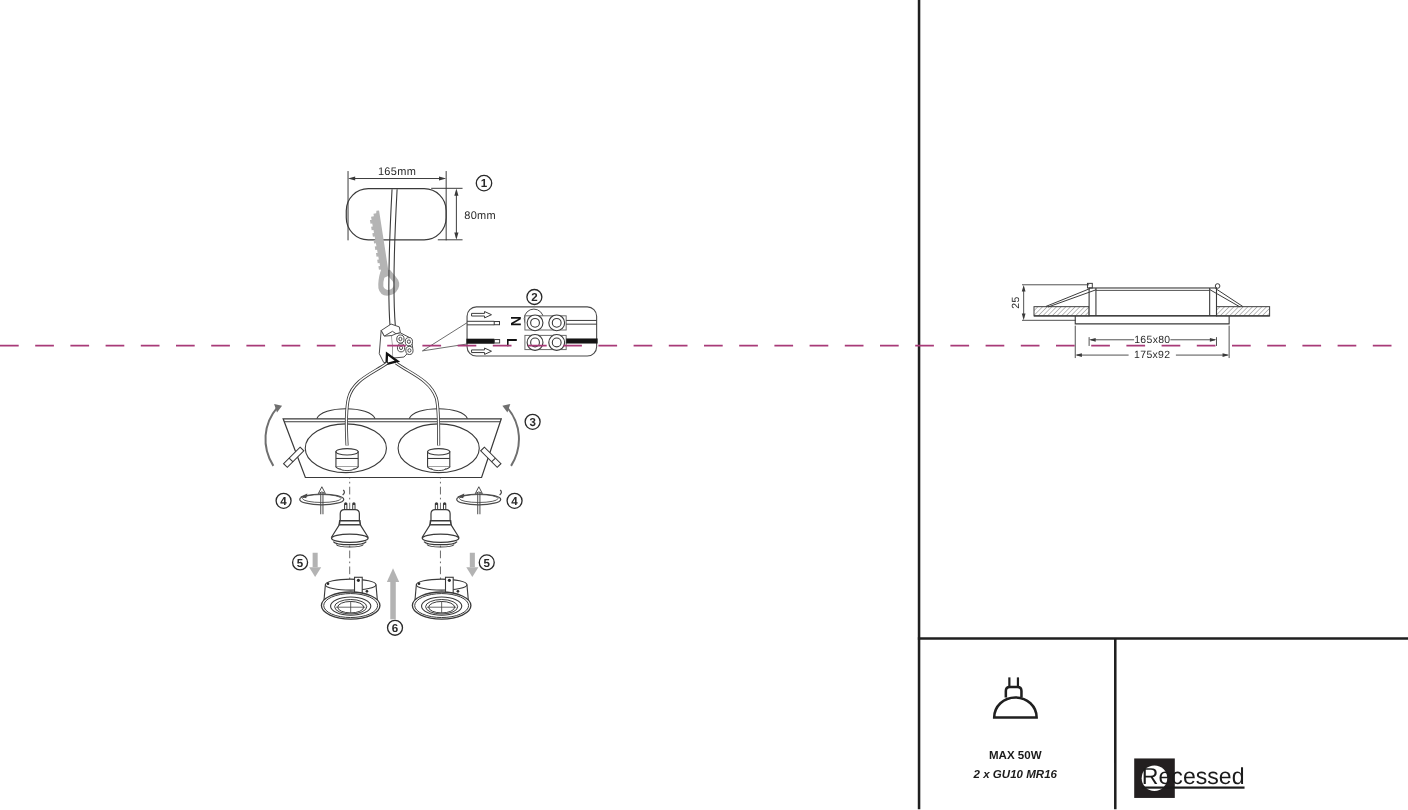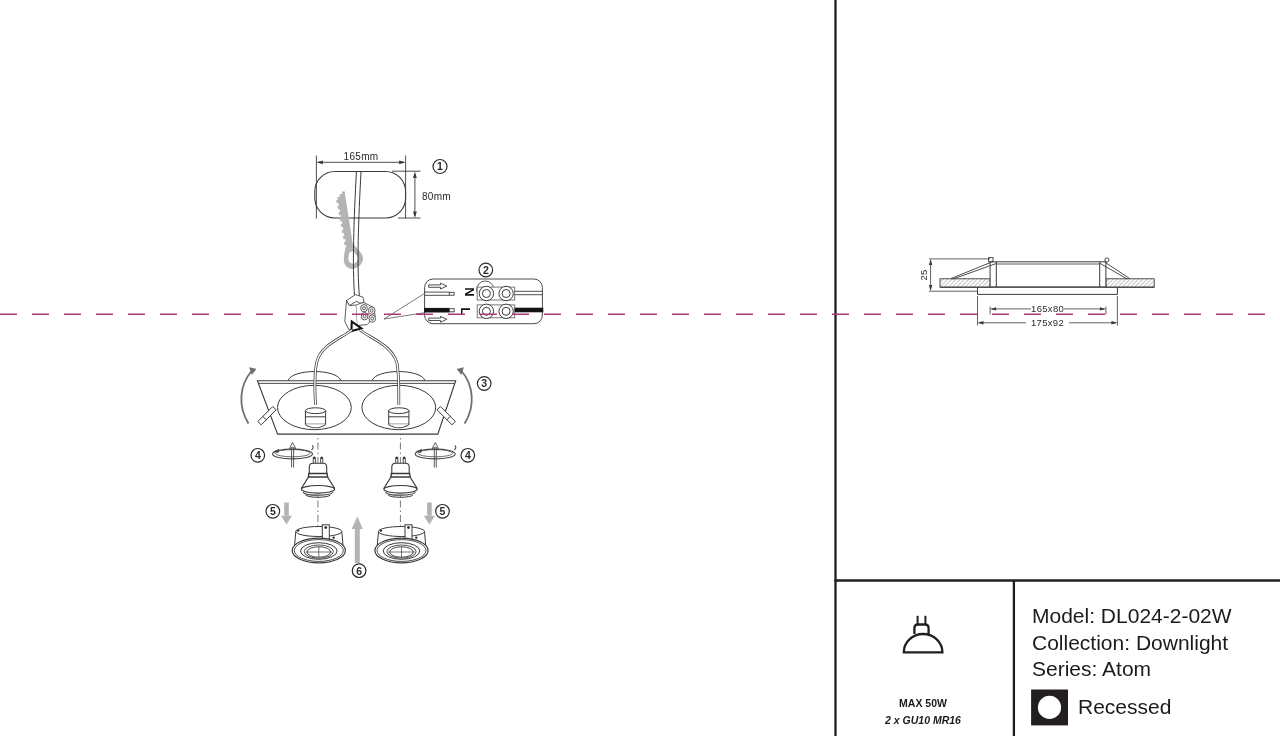--- a/index.html
+++ b/index.html
@@ -5,21 +5,21 @@
   html,body{margin:0;padding:0;}
   body{width:1280px;height:736px;background:#ffffff;overflow:hidden;position:relative;
        font-family:"Liberation Sans", sans-serif;}
   #stage{position:absolute;left:0;top:0;width:1280px;height:544px;}
   svg{position:absolute;left:0;top:0;}
   svg text{font-family:"Liberation Sans", sans-serif;fill:#2a2a2a;}
   .dim-label{font-size:10px;letter-spacing:0.3px;}
   .badge-num{font-size:10.5px;font-weight:700;}
   .wire-label{font-size:13px;font-weight:700;fill:#111;}
   .spec-text{position:absolute;color:#1b1b1b;}
-  .left-cell-text{width:180px;text-align:center;font-weight:700;font-size:10.5px;color:#1b1b1b;margin-top:16px;}
+  .left-cell-text{width:180px;text-align:center;font-weight:700;font-size:10.5px;color:#1b1b1b;}
   .model-lines{font-size:21px;line-height:26.5px;color:#1b1b1b;}
 </style>
 </head>
 <body>
 
 <div id="stage">
 <svg width="1280" height="736" viewBox="0 0 1280 736">
   <defs>
     <pattern id="hatch" patternUnits="userSpaceOnUse" width="3" height="3" patternTransform="rotate(45)">
       <line x1="0" y1="0" x2="0" y2="3" stroke="#555" stroke-width="0.7"></line>
@@ -365,20 +365,15 @@
 
   <g>
     <rect x="1031.1" y="689.5" width="36.9" height="35.9" fill="#231f20"></rect>
     <circle cx="1049.5" cy="707.4" r="11.6" fill="#ffffff"></circle>
   </g>
 </svg>
 
 <div class="spec-text left-cell-text" style="left:833px;top:680.5px;">MAX 50W</div>
 <div class="spec-text left-cell-text" style="left:833px;top:698px;font-style:italic;">2 x GU10 MR16</div>
 
-<div class="spec-text model-lines" style="left:1032px;top:603px;">
-  <div>Model: DL024-2-02W</div>
-  <div>Collection: Downlight</div>
-  <div>Series: Atom</div>
+<div class="spec-text" style="left:1038px;top:695px;font-size:21px;text-decoration:underline;">Recessed</div>
+
 </div>
-<div class="spec-text" style="left:1078px;top:695px;font-size:21px;">Recessed</div>
-
-</div>
 
 </body></html>

